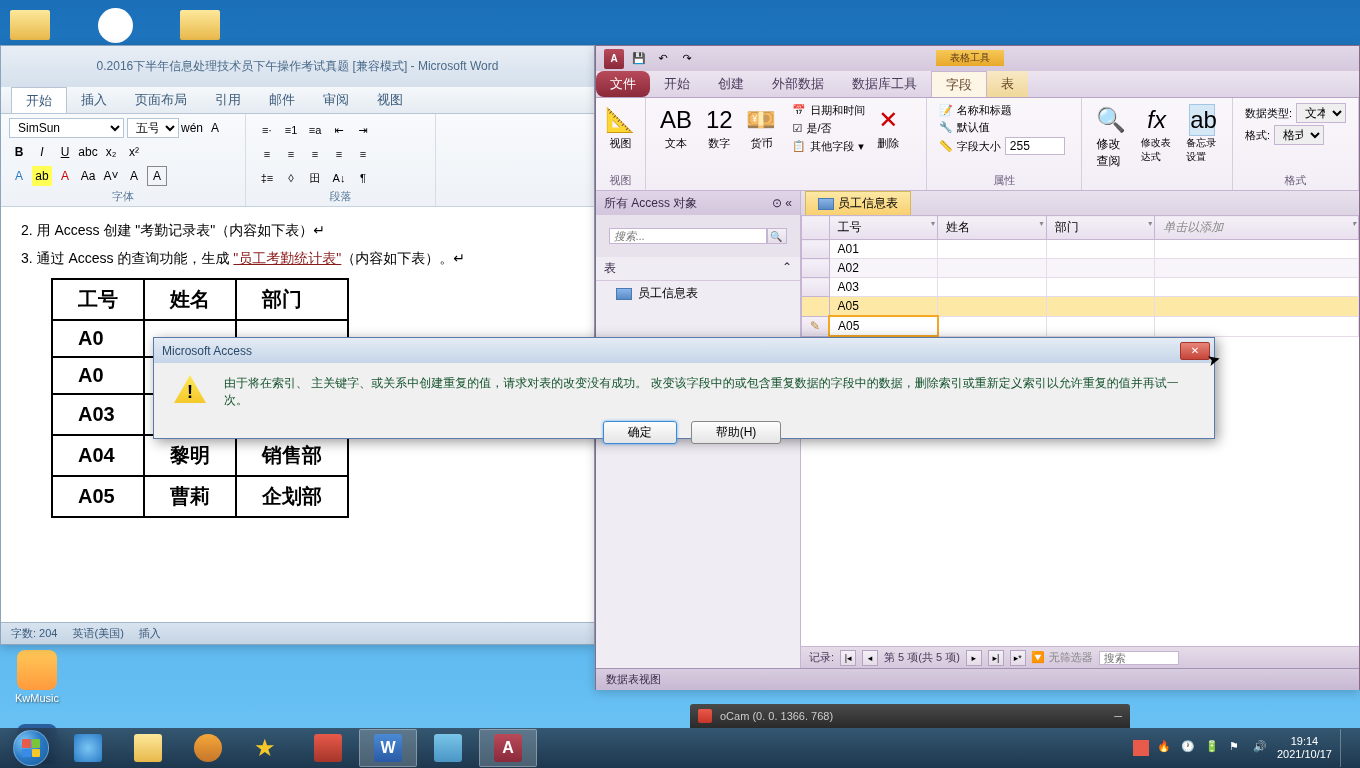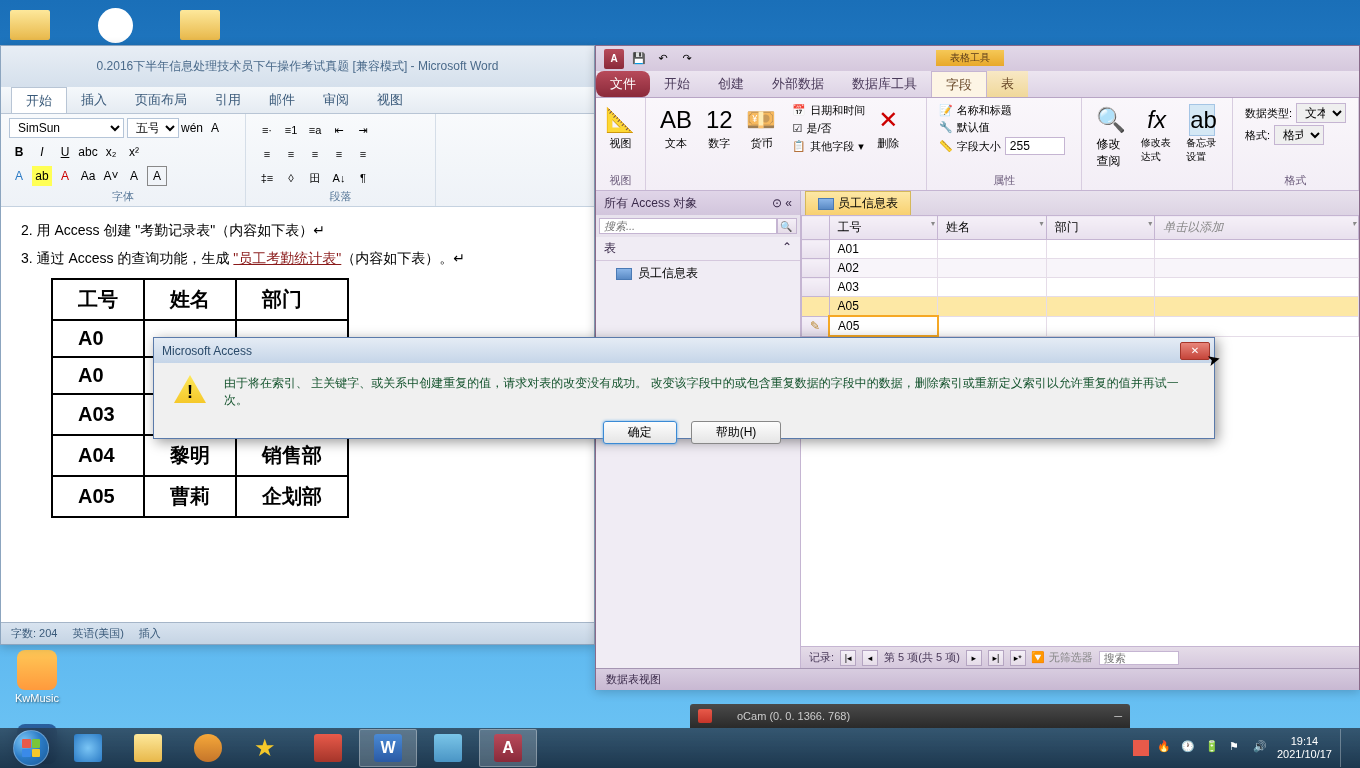--- a/index.html
+++ b/index.html
@@ -61,21 +61,21 @@
 .acc-ribbon-group { border-right: 1px solid #d8cde0; padding: 4px 8px; position: relative; display: flex; flex-direction: column; align-items: center; }
 .acc-ribbon-label { position: absolute; bottom: 2px; left: 0; right: 0; text-align: center; font-size: 11px; color: #6a5a7a; }
 .acc-big-btn { display: flex; flex-direction: column; align-items: center; padding: 2px 6px; font-size: 11px; cursor: pointer; }
 .acc-big-ico { font-size: 24px; height: 32px; display: flex; align-items: center; }
 .acc-small-btn { display: flex; align-items: center; gap: 4px; font-size: 11px; padding: 1px 4px; cursor: pointer; white-space: nowrap; }
 .acc-field-input { width: 120px; border: 1px solid #c5b5d2; padding: 1px 4px; font-size: 12px; }
 
 .access-body { display: flex; height: 477px; }
 .nav-pane { width: 205px; background: #f0ecf4; border-right: 1px solid #c5b5d2; display: flex; flex-direction: column; }
 .nav-header { height: 24px; background: linear-gradient(#e0d5e8, #d2c5dc); display: flex; align-items: center; justify-content: space-between; padding: 0 8px; font-size: 12px; color: #3a2a4a; cursor: pointer; }
-.nav-search { padding: 3px; display: flex; background: #e8e2ed; }
+.nav-search { padding: 13px; display: flex; background: #e8e2ed; }
 .nav-search input { flex: 1; border: 1px solid #c5b5d2; padding: 1px 4px; font-size: 11px; font-style: italic; color: #888; }
 .nav-search-btn { width: 20px; border: 1px solid #c5b5d2; background: linear-gradient(#f5f0f8, #e5dce8); font-size: 10px; }
 .nav-group-header { padding: 3px 8px; font-size: 12px; color: #3a2a4a; display: flex; justify-content: space-between; cursor: pointer; border-bottom: 1px solid #d5c8dd; }
 .nav-item { padding: 4px 8px 4px 20px; font-size: 12px; display: flex; align-items: center; gap: 6px; cursor: pointer; }
 .nav-item-ico { width: 16px; height: 12px; background: linear-gradient(#8ab5e8, #5a8ac5); border: 1px solid #4a7ab5; }
 
 .datasheet-area { flex: 1; display: flex; flex-direction: column; }
 .sheet-tabs { height: 24px; background: linear-gradient(#e8e2ed, #dcd3e3); display: flex; align-items: flex-end; padding-left: 4px; }
 .sheet-tab { background: linear-gradient(#fde8a5, #f8d070); padding: 3px 12px; font-size: 12px; border: 1px solid #d5b85a; border-bottom: none; display: flex; align-items: center; gap: 4px; }
 .datasheet { flex: 1; background: #fff; overflow: auto; }
@@ -97,21 +97,21 @@
 .modal-close { width: 30px; height: 18px; background: linear-gradient(#e8857a, #c5453a); border: 1px solid #a5352a; color: #fff; border-radius: 2px; font-size: 10px; }
 .modal-body { padding: 12px 20px; display: flex; align-items: flex-start; gap: 18px; }
 .warning-ico { width: 32px; height: 28px; background: linear-gradient(#fde85a, #f5c82a); clip-path: polygon(50% 0%, 0% 100%, 100% 100%); display: flex; align-items: flex-end; justify-content: center; font-size: 18px; color: #000; font-weight: bold; }
 .modal-text { flex: 1; font-size: 12px; color: #14532d; line-height: 1.4; }
 .modal-buttons { display: flex; justify-content: center; gap: 14px; padding-bottom: 8px; }
 .modal-btn { padding: 2px 24px; font-size: 12px; border: 1px solid #888; background: linear-gradient(#fdfdfd, #e5e5e5); border-radius: 3px; }
 .modal-btn.focus { border: 1px solid #3a8ad5; box-shadow: 0 0 3px #5aa5e8; margin-left: 16px; }
 .cursor-arrow { position: absolute; top: 350px; left: 1207px; z-index: 200; font-size: 16px; color: #000; transform: rotate(-15deg); }
 
 
-.ocam-bar { position: absolute; bottom: 40px; left: 690px; width: 440px; height: 24px; background: linear-gradient(#4a4a4a, #2a2a2a); display: flex; align-items: center; padding: 0 8px; font-size: 11px; color: #ccc; gap: 25px; border-radius: 3px 3px 0 0; }
+.ocam-bar { position: absolute; bottom: 40px; left: 690px; width: 440px; height: 24px; background: linear-gradient(#4a4a4a, #2a2a2a); display: flex; align-items: center; padding: 0 8px; font-size: 11px; color: #ccc; gap: 8px; border-radius: 3px 3px 0 0; }
 .ocam-ico { width: 14px; height: 14px; background: linear-gradient(#e85a4a, #c5352a); border-radius: 2px; }
 
 
 .taskbar { position: absolute; bottom: 0; left: 0; right: 0; height: 40px; background: linear-gradient(rgba(40,60,80,0.8), rgba(20,40,60,0.9)); display: flex; align-items: center; padding: 0 4px; backdrop-filter: blur(8px); }
 .start-btn { width: 54px; height: 38px; display: flex; align-items: center; justify-content: center; }
 .start-orb { width: 36px; height: 36px; border-radius: 50%; background: radial-gradient(circle at 30% 30%, #7ac5f5, #2a7ac5 50%, #1a5a95); border: 1px solid rgba(255,255,255,0.3); display:grid; grid-template-columns:1fr 1fr; grid-template-rows:1fr 1fr; padding:8px; gap:1px;}
 .start-orb span{border-radius:1px;}
 .task-item { width: 58px; height: 38px; display: flex; align-items: center; justify-content: center; margin: 0 1px; border-radius: 2px; }
 .task-item.active { background: rgba(255,255,255,0.2); border: 1px solid rgba(255,255,255,0.3); }
 .task-ico { width: 28px; height: 28px; border-radius: 3px; }

